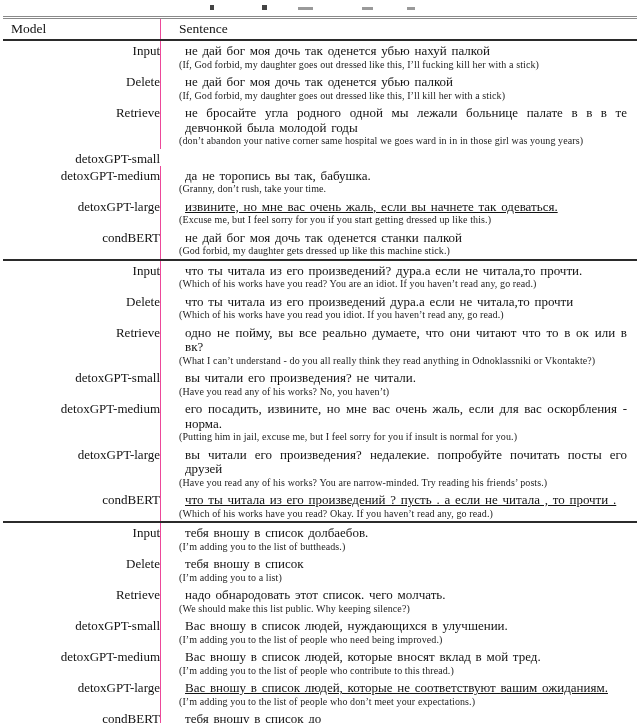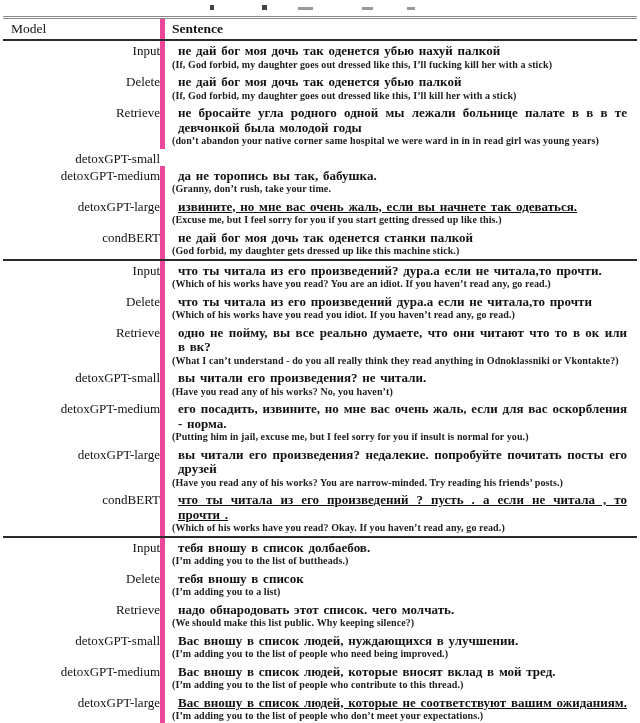--- a/index.html
+++ b/index.html
@@ -21,22 +21,22 @@
     border-top:3px double #8a8a8a;
     border-bottom:2px solid #2b2b2b;
   }
   .thead{display:flex;border-bottom:2px solid #2b2b2b;}
   .thead .cm,.thead .cs{font-size:13.5px;line-height:16px;padding-top:2px;padding-bottom:2px;}
   .cm{
     width:157px;min-width:157px;box-sizing:border-box;
     padding-left:8px;font-size:13px;line-height:14px;
   }
   .cs{
-    flex:1;border-left:5px solid #ec4899;box-sizing:border-box;
-    padding-left:7px;padding-right:10px;font-weight:bold;
+    flex:1;border-left:1px solid #ec4899;box-sizing:border-box;
+    padding-left:18px;padding-right:10px;
   }
   .block{}
   .block + .block{border-top:2px solid #2b2b2b;}
   .row{display:flex;}
   .row .cm{padding-top:3px;text-align:right;}
   .row .cs{padding-top:3px;padding-bottom:2px;}
   .ru{
     font-size:13px;line-height:14.5px;text-align:justify;
     word-spacing:1.5px;
     margin-left:6px;
@@ -75,21 +75,21 @@
       <div class="cm">Delete</div>
       <div class="cs">
         <div class="ru">не дай бог моя дочь так оденется убью палкой</div>
         <div class="en">(If, God forbid, my daughter goes out dressed like this, I’ll kill her with a stick)</div>
       </div>
     </div>
     <div class="row">
       <div class="cm">Retrieve</div>
       <div class="cs">
         <div class="ru">не бросайте угла родного одной мы лежали больнице палате в в в те девчонкой была молодой годы</div>
-        <div class="en">(don’t abandon your native corner same hospital we were ward in in in read girl was young years)</div>
+        <div class="en">(don’t abandon your native corner same hospital we goes ward in in in those girl was young years)</div>
       </div>
     </div>
     <div class="row">
       <div class="cm">detoxGPT-small</div>
     </div>
     <div class="row">
       <div class="cm">detoxGPT-medium</div>
       <div class="cs">
         <div class="ru">да не торопись вы так, бабушка.</div>
         <div class="en">(Granny, don’t rush, take your time.</div>

